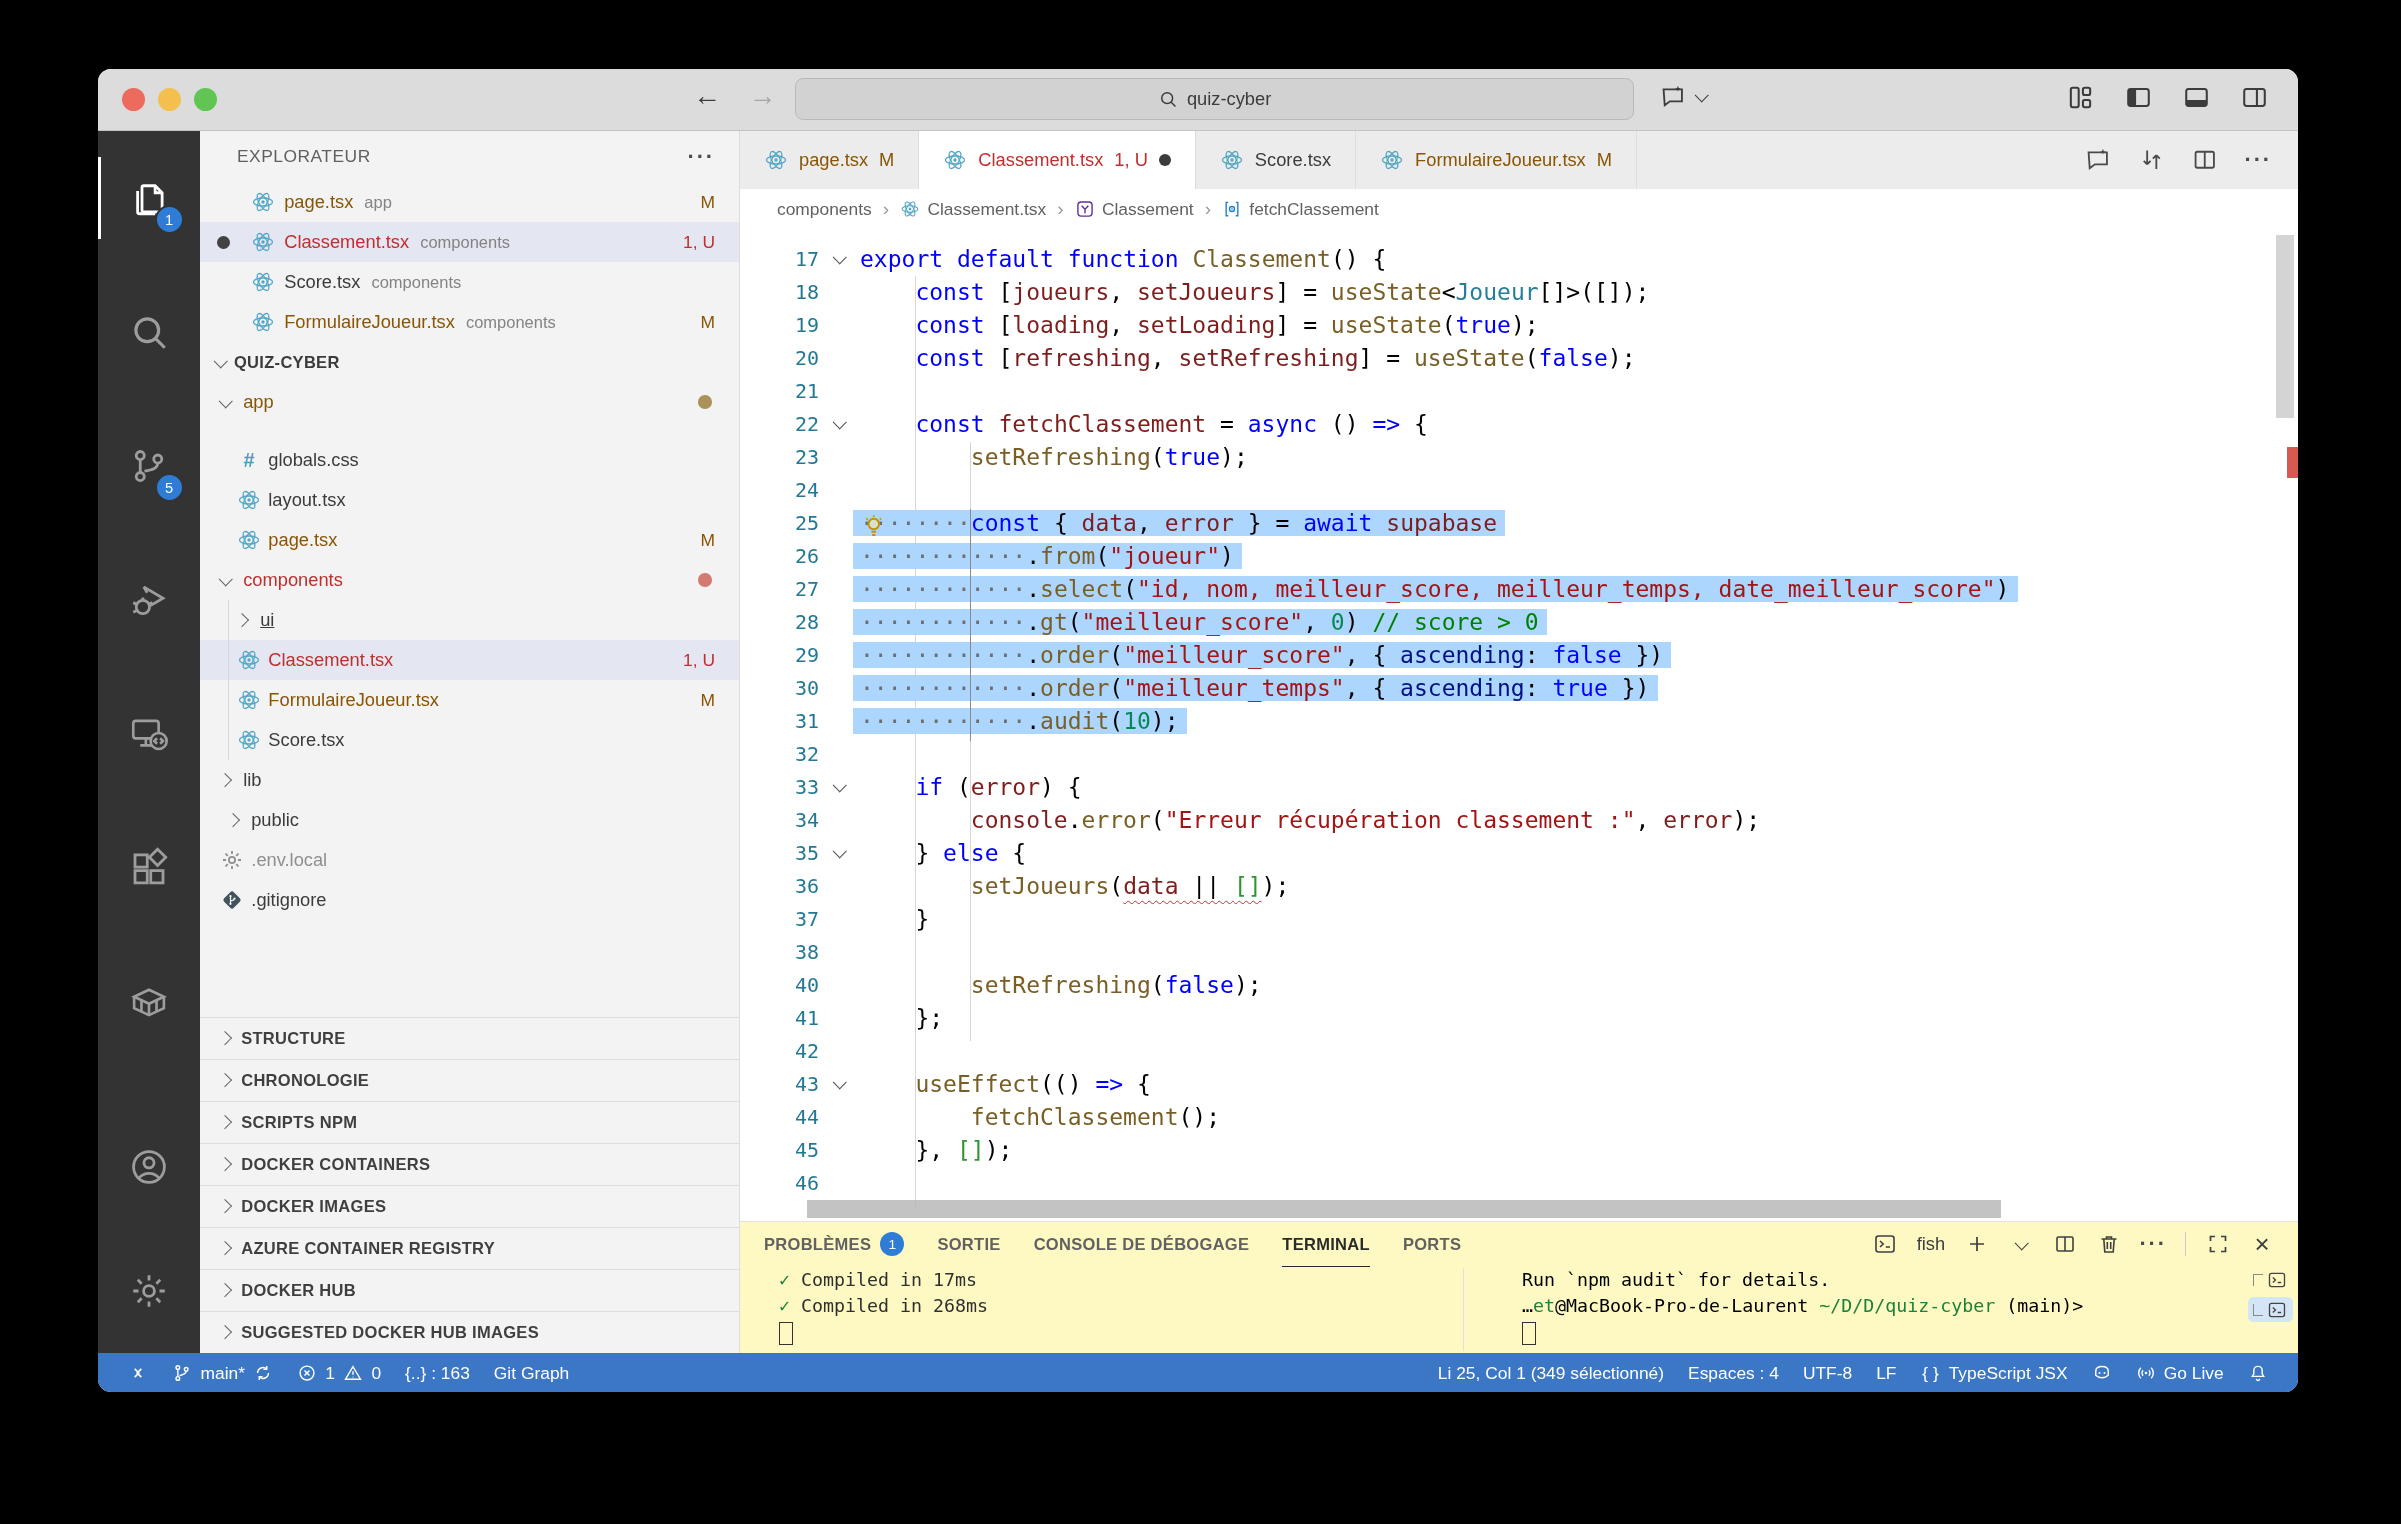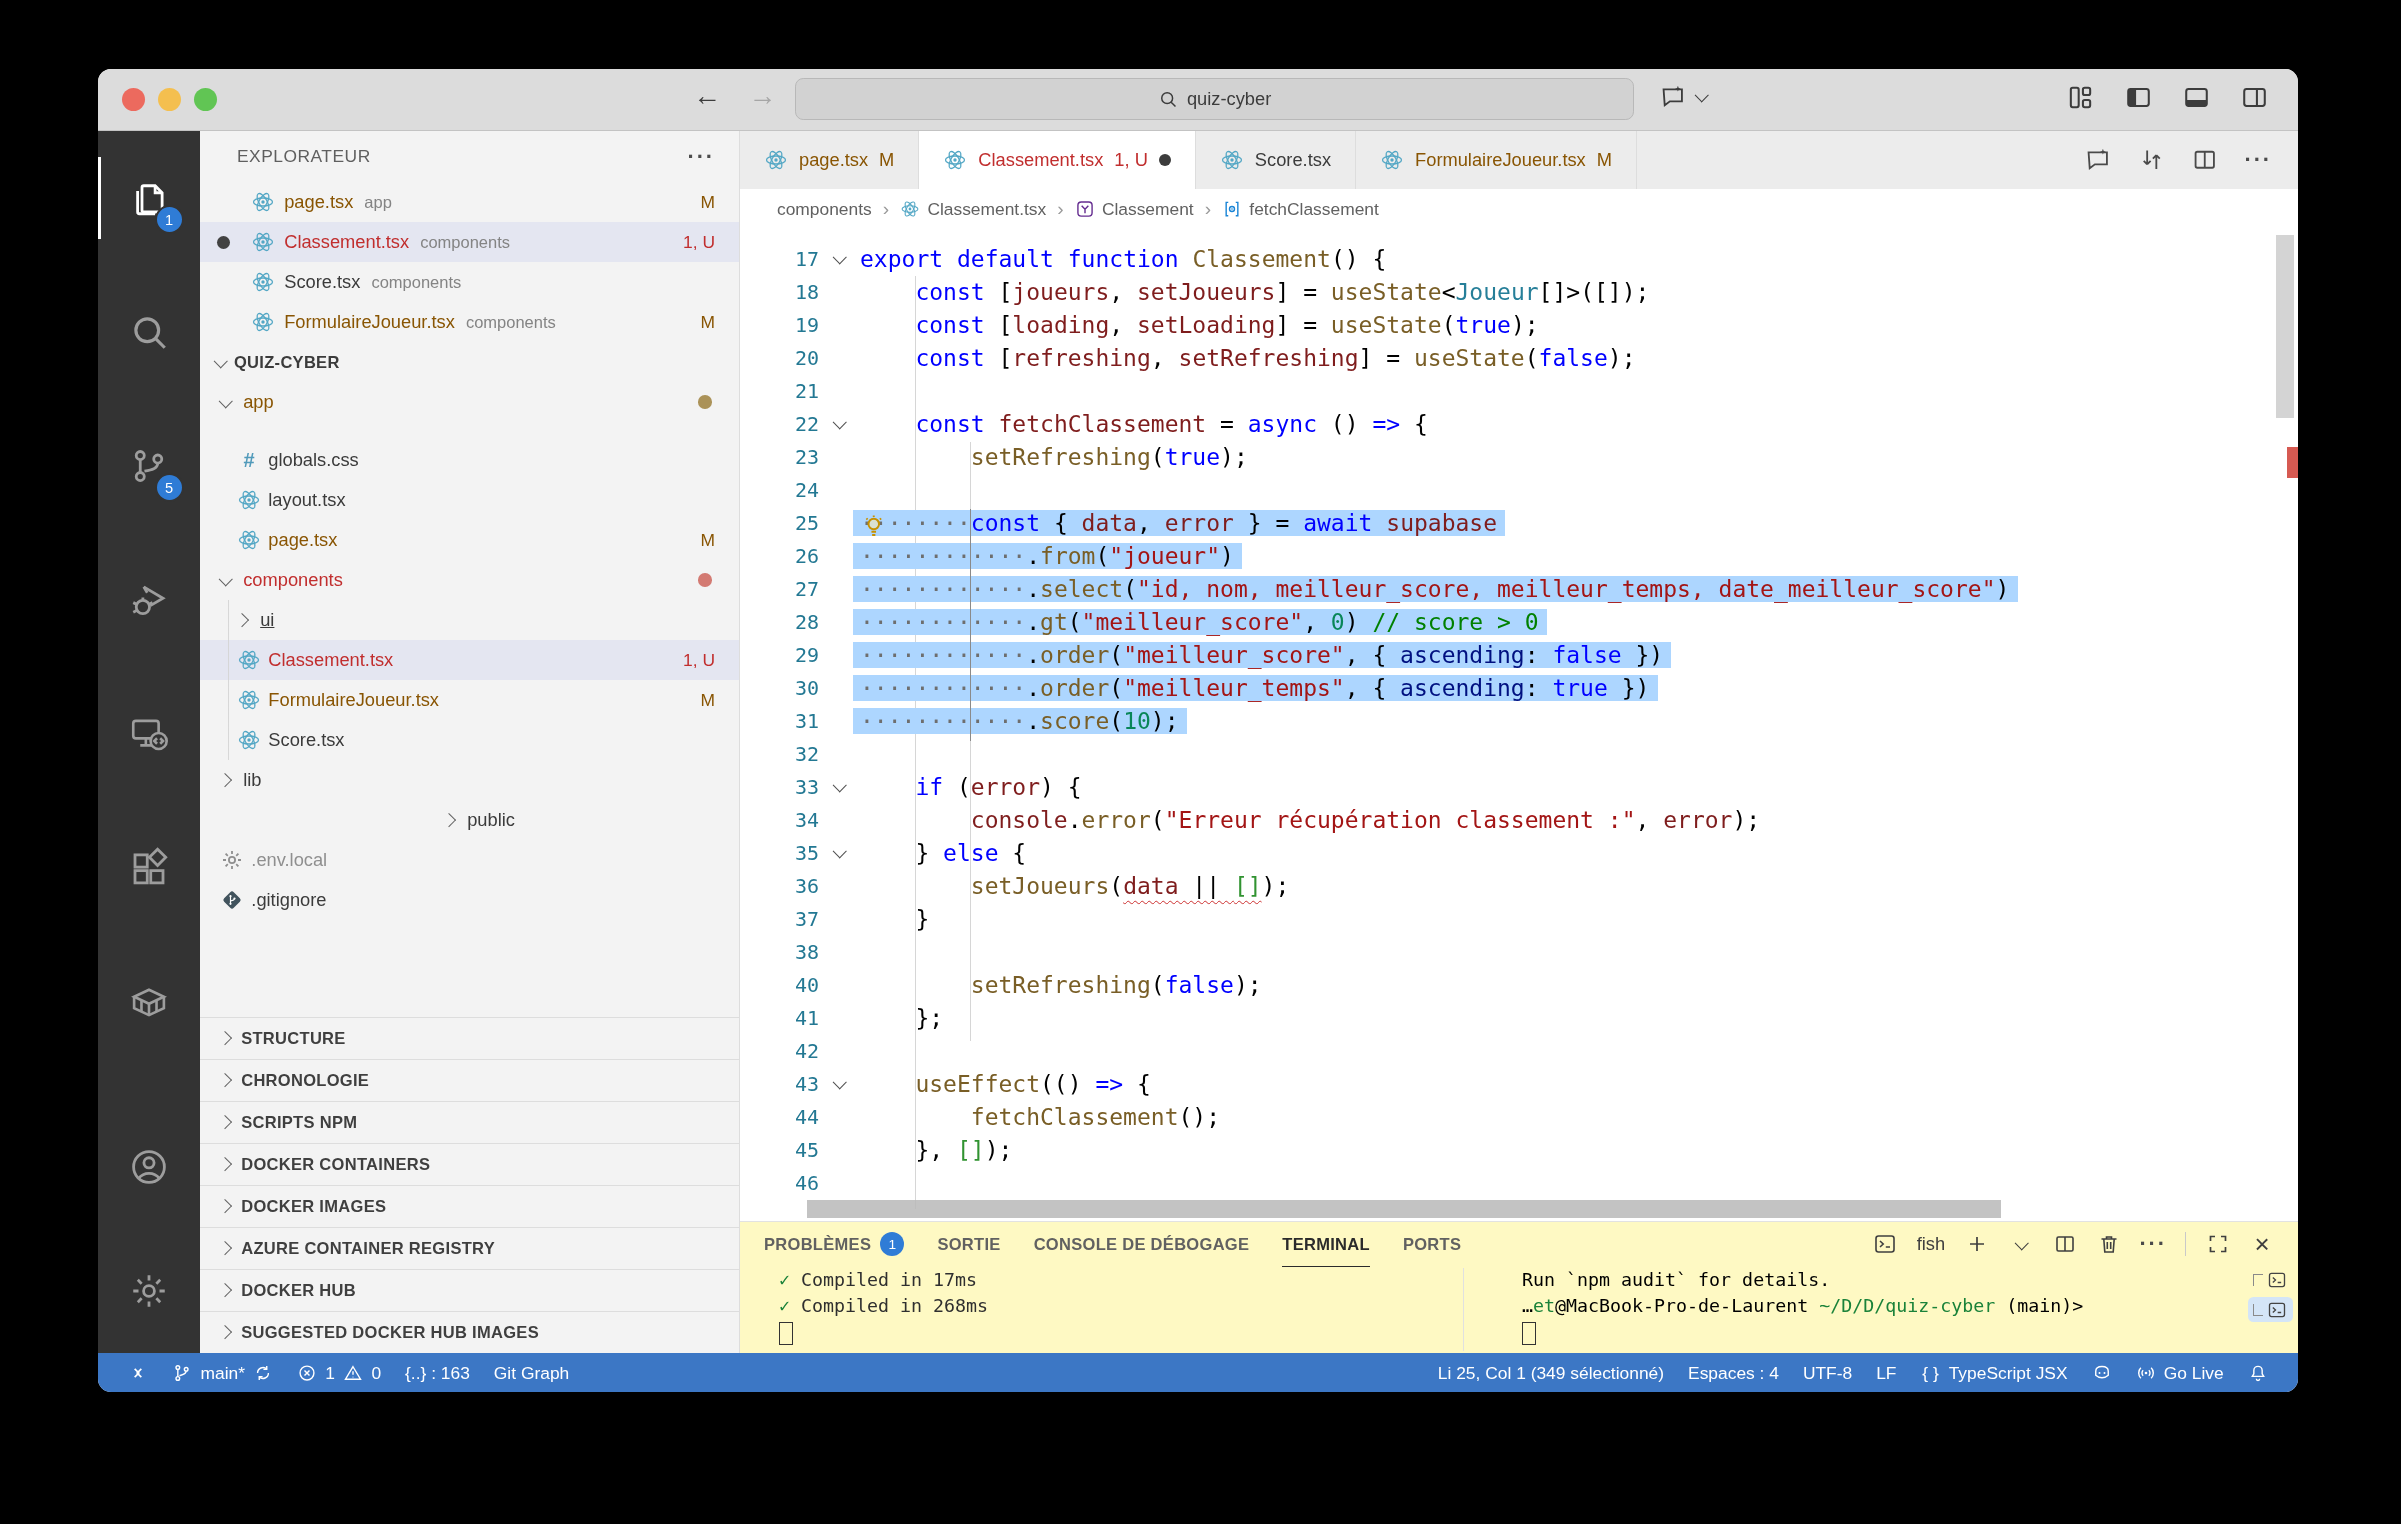--- a/index.html
+++ b/index.html
@@ -425,21 +425,21 @@
                 <ellipse cx="12" cy="12" rx="9.5" ry="4" transform="rotate(120 12 12)"></ellipse>
               </svg>
             </span>
             <span style="width:7.3px"></span>
             <span class="st-normal">Score.tsx</span>
           </div>
           <div class="srow" style="padding-left: 20px;">
             <span class="cv right" style="margin-right:13px"></span>
             <span class="st-normal">lib</span>
           </div>
-          <div class="srow" style="padding-left: 20px; justify-content: center;">
+          <div class="srow" style="padding-left: 28px;">
             <span class="cv right" style="margin-right:13px"></span>
             <span class="st-normal">public</span>
           </div>
           <div class="srow" style="padding-left: 20px;">
             <span class="ic i26">
               <svg viewBox="0 0 24 24" fill="none" stroke="#8f8f8f" stroke-width="1.8">
                 <circle cx="12" cy="12" r="3.1"></circle>
                 <path d="M12 3v3M12 18v3M3 12h3M18 12h3M5.6 5.6l2.2 2.2M16.2 16.2l2.2 2.2M18.4 5.6l-2.2 2.2M7.8 16.2l-2.2 2.2"></path>
               </svg>
             </span>
@@ -626,21 +626,21 @@
             <div class="code-line"><span class="ln">24</span><span class="fold"></span><span class="ct"></span></div>
             <div class="code-line"><span class="ln">25</span><span class="fold"></span><span class="ct"><span class="bulb ic"><svg viewBox="0 0 24 24" fill="none" stroke="#c79100" stroke-width="1.7">
                     <circle cx="12" cy="10.5" r="4.6" fill="#ffe9a8" fill-opacity=".55"></circle>
                     <path d="M10 17.2h4M10.6 20h2.8M12 3v1.4M5.6 5.6l1 1M18.4 5.6l-1 1"></path>
                   </svg></span><span class="selwrap"><span class="tk-ws">········</span><span class="tk-kw">const</span><span class="tk-pl"> { </span><span class="tk-cv">data</span><span class="tk-pl">, </span><span class="tk-cv">error</span><span class="tk-pl"> } = </span><span class="tk-kw">await</span><span class="tk-pl"> </span><span class="tk-cv">supabase</span></span></span></div>
             <div class="code-line"><span class="ln">26</span><span class="fold"></span><span class="ct"><span class="selwrap"><span class="tk-ws">············</span><span class="tk-pl">.</span><span class="tk-fn">from</span><span class="tk-pl">(</span><span class="tk-st">"joueur"</span><span class="tk-pl">)</span></span></span></div>
             <div class="code-line"><span class="ln">27</span><span class="fold"></span><span class="ct"><span class="selwrap"><span class="tk-ws">············</span><span class="tk-pl">.</span><span class="tk-fn">select</span><span class="tk-pl">(</span><span class="tk-st">"id, nom, meilleur_score, meilleur_temps, date_meilleur_score"</span><span class="tk-pl">)</span></span></span></div>
             <div class="code-line"><span class="ln">28</span><span class="fold"></span><span class="ct"><span class="selwrap"><span class="tk-ws">············</span><span class="tk-pl">.</span><span class="tk-fn">gt</span><span class="tk-pl">(</span><span class="tk-st">"meilleur_score"</span><span class="tk-pl">, </span><span class="tk-nm">0</span><span class="tk-pl">) </span><span class="tk-cm">// score &gt; 0</span></span></span></div>
             <div class="code-line"><span class="ln">29</span><span class="fold"></span><span class="ct"><span class="selwrap"><span class="tk-ws">············</span><span class="tk-pl">.</span><span class="tk-fn">order</span><span class="tk-pl">(</span><span class="tk-st">"meilleur_score"</span><span class="tk-pl">, { </span><span class="tk-vr">ascending</span><span class="tk-pl">: </span><span class="tk-kw">false</span><span class="tk-pl"> })</span></span></span></div>
             <div class="code-line"><span class="ln">30</span><span class="fold"></span><span class="ct"><span class="selwrap"><span class="tk-ws">············</span><span class="tk-pl">.</span><span class="tk-fn">order</span><span class="tk-pl">(</span><span class="tk-st">"meilleur_temps"</span><span class="tk-pl">, { </span><span class="tk-vr">ascending</span><span class="tk-pl">: </span><span class="tk-kw">true</span><span class="tk-pl"> })</span></span></span></div>
-            <div class="code-line"><span class="ln">31</span><span class="fold"></span><span class="ct"><span class="selwrap"><span class="tk-ws">············</span><span class="tk-pl">.</span><span class="tk-fn">score</span><span class="tk-pl">(</span><span class="tk-nm">10</span><span class="tk-pl">);</span></span></span></div>
+            <div class="code-line"><span class="ln">31</span><span class="fold"></span><span class="ct"><span class="selwrap"><span class="tk-ws">············</span><span class="tk-pl">.</span><span class="tk-fn">audit</span><span class="tk-pl">(</span><span class="tk-nm">10</span><span class="tk-pl">);</span></span></span></div>
             <div class="code-line"><span class="ln">32</span><span class="fold"></span><span class="ct"></span></div>
             <div class="code-line"><span class="ln">33</span><span class="fold"><span class="cv"></span></span><span class="ct"><span class="tk-pl">    </span><span class="tk-kw">if</span><span class="tk-pl"> (</span><span class="tk-cv">error</span><span class="tk-pl">) {</span></span></div>
             <div class="code-line"><span class="ln">34</span><span class="fold"></span><span class="ct"><span class="tk-pl">        </span><span class="tk-cv">console</span><span class="tk-pl">.</span><span class="tk-fn">error</span><span class="tk-pl">(</span><span class="tk-st">"Erreur récupération classement :"</span><span class="tk-pl">, </span><span class="tk-cv">error</span><span class="tk-pl">);</span></span></div>
             <div class="code-line"><span class="ln">35</span><span class="fold"><span class="cv"></span></span><span class="ct"><span class="tk-pl">    } </span><span class="tk-kw">else</span><span class="tk-pl"> {</span></span></div>
             <div class="code-line"><span class="ln">36</span><span class="fold"></span><span class="ct"><span class="tk-pl">        </span><span class="tk-fn">setJoueurs</span><span class="tk-pl">(</span><span class="tk-cv sq">data</span><span class="tk-pl sq"> || </span><span class="tk-bg sq">[]</span><span class="tk-pl">);</span></span></div>
             <div class="code-line"><span class="ln">37</span><span class="fold"></span><span class="ct"><span class="tk-pl">    }</span></span></div>
             <div class="code-line"><span class="ln">38</span><span class="fold"></span><span class="ct"></span></div>
             <div class="code-line"><span class="ln">40</span><span class="fold"></span><span class="ct"><span class="tk-pl">        </span><span class="tk-fn">setRefreshing</span><span class="tk-pl">(</span><span class="tk-kw">false</span><span class="tk-pl">);</span></span></div>
             <div class="code-line"><span class="ln">41</span><span class="fold"></span><span class="ct"><span class="tk-pl">    };</span></span></div>
             <div class="code-line"><span class="ln">42</span><span class="fold"></span><span class="ct"></span></div>

